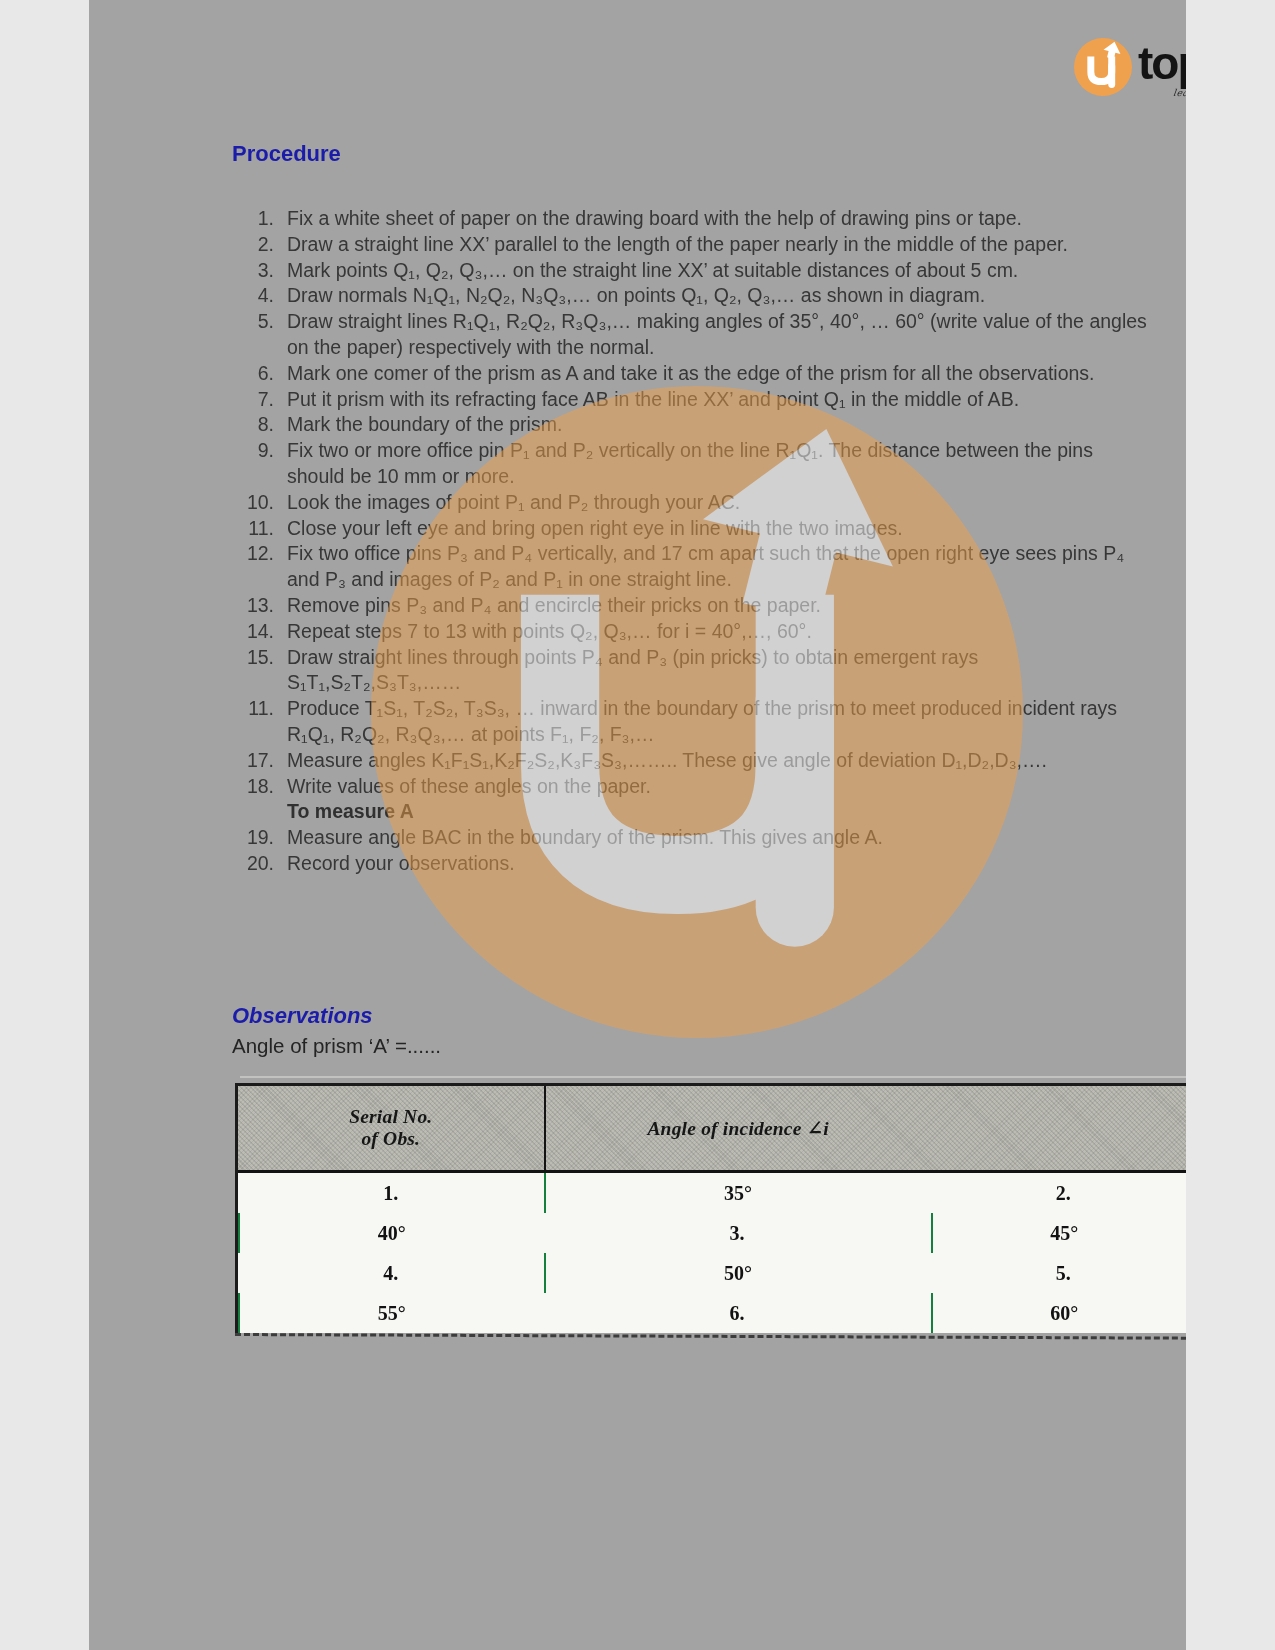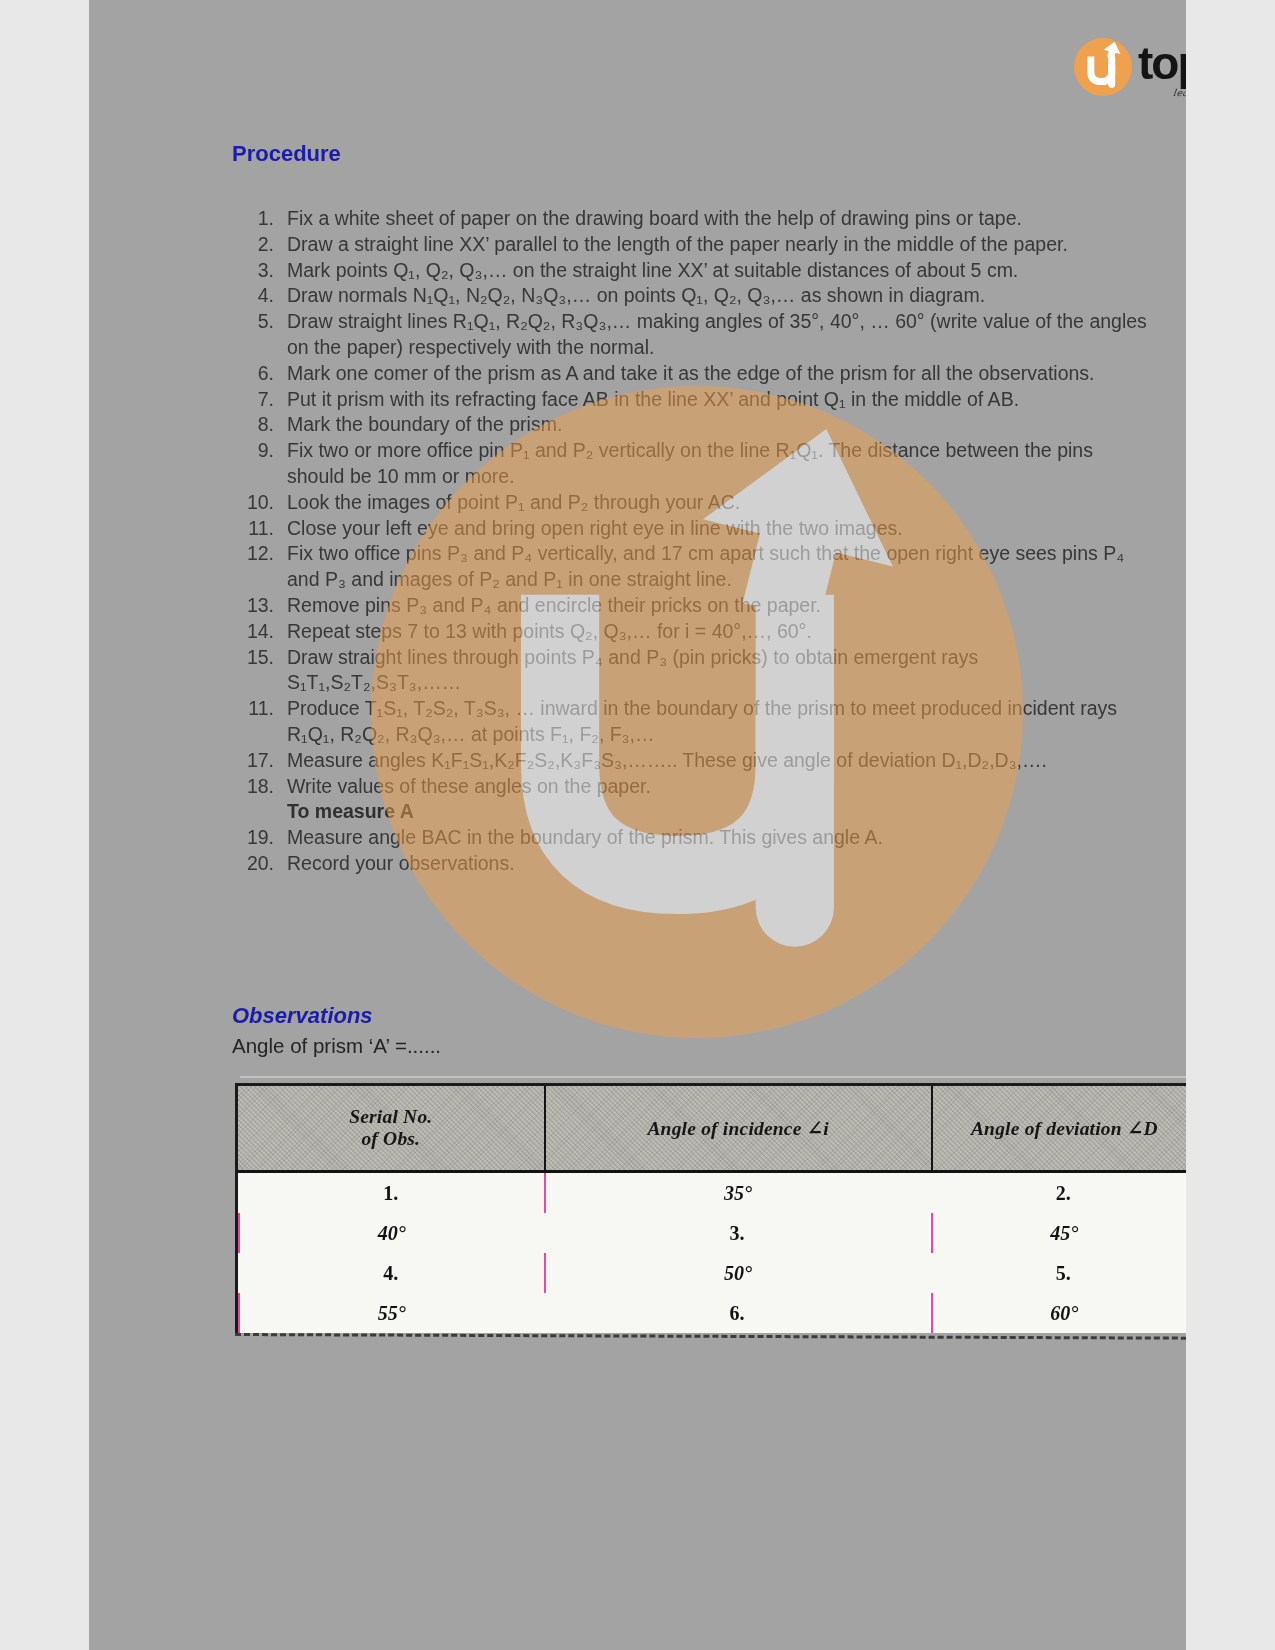--- a/index.html
+++ b/index.html
@@ -64,21 +64,21 @@
     display:flex; flex-direction:column; justify-content:center; align-items:center;
     font-style:italic; font-weight:bold; font-size:19.5px; color:#161616; letter-spacing:.2px;
   }
   .th + .th{border-left:2px solid #131313;}
   .t-body{display:grid; grid-template-columns:31.9% 40.4% 27.7%;}
   .tr{display:contents;}
   .td{
     height:40px; display:flex; align-items:center; justify-content:center;
     font-weight:bold; font-size:20px; color:#121212;
   }
-  .td-incidence{border-left:2px solid #ec4899;font-style:italic;}
+  .td-incidence{border-left:2px solid #15803d;}
   .t-dashed{
     position:absolute; left:-3px; bottom:-3px; width:1078px;
     border-top:3.5px dashed #3c3c3c;
     transform:rotate(0.22deg); transform-origin:left center;
   }
 </style>
 </head>
 <body>
 
 <div class="page">
@@ -276,24 +276,20 @@
         <div class="th">
           <div>Serial No.</div>
           <div>of Obs.</div>
         </div>
 
         <div class="th">
           <div>Angle of incidence ∠i</div>
 
         </div>
 
-        <div class="th">
-          <div>Angle of deviation ∠D</div>
-
-        </div>
 
     </div>
     <div class="t-body">
 
         <div class="tr">
           <div class="td td-serial">1.</div>
           <div class="td td-incidence">35°</div>
           
         </div>
 

